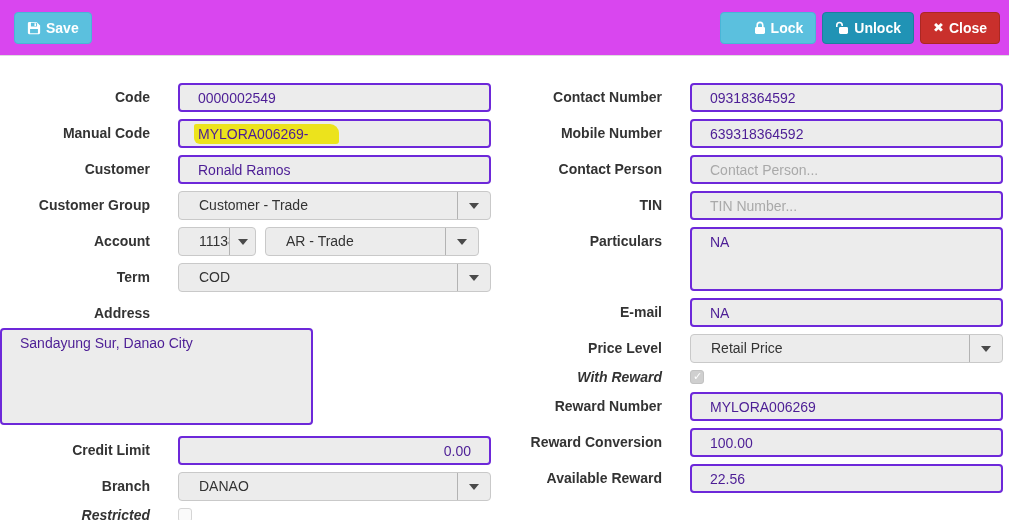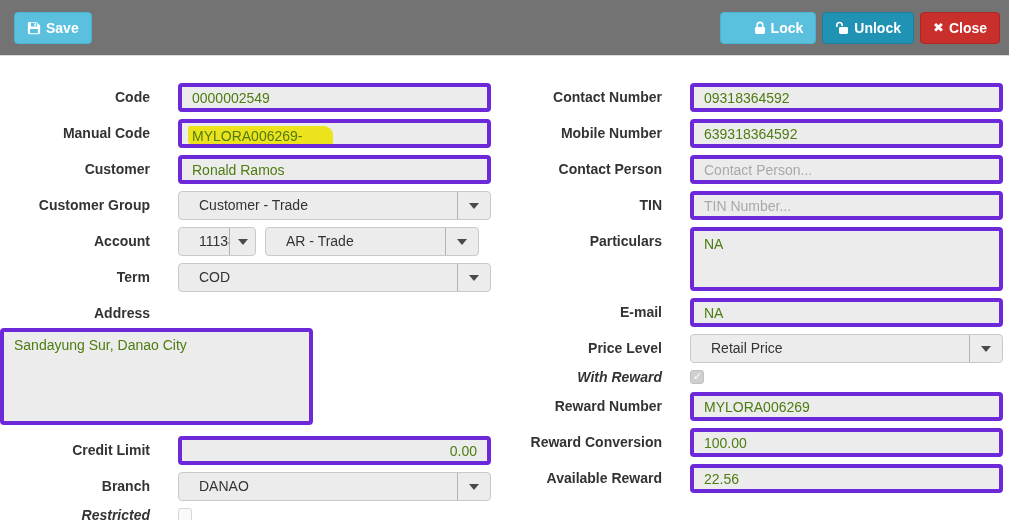--- a/index.html
+++ b/index.html
@@ -4,21 +4,21 @@
 <style>
   * { box-sizing: border-box; }
   html,body { margin:0; padding:0; }
   body {
     width:1009px; height:520px; overflow:hidden; background:#fff;
     font-family:"Liberation Sans","DejaVu Sans",sans-serif;
     font-size:14px; color:#333;
   }
   
   .toolbar {
-    height:56px; background:#737373; border-bottom:1px solid #ddd;
+    height:56px; background:#d946ef; border-bottom:1px solid #ddd;
     display:flex; align-items:center; justify-content:space-between;
     padding:0 9px 0 14px;
   }
   .btn {
     display:inline-flex; align-items:center; gap:5px; height:32px; padding:0 12px;
     border-radius:4px; color:#fff; font-weight:600; font-size:14px;
     border:1px solid transparent; cursor:pointer; font-family:inherit; line-height:1;
   }
   .btn-save  { background:#5bc0de; border-color:#49b5d6; }
   .btn-lock  { background:#5bc0de; border-color:#49b5d6;padding-left:33px; }
@@ -31,22 +31,22 @@
   .col { position:absolute; top:11px;margin-top:16px; }
   .col-left  { left:0;   width:491px; }
   .col-right { left:518px; width:485px; }
   .frow { display:flex; align-items:flex-start; margin-bottom:7px; }
   .frow-address { margin-bottom:11px;flex-direction:column; }
   .lbl { font-weight:bold; text-align:right; line-height:29px; flex:none; color:#333; }
   .col-left  .lbl { width:150px; margin-right:28px; }
   .col-right .lbl { width:144px; margin-right:28px; }
   .inp {
     height:29px; width:313px; flex:none;
-    background:#ececec; border:4px solid #6d28d9; border-radius:4px;
-    padding:0 10px; font:inherit; color:#4d7c0f; line-height:27px;
+    background:#ececec; border:2px solid #6d28d9; border-radius:4px;
+    padding:0 18px; font:inherit; color:#4c1d95; line-height:27px;
   }
   .inp::placeholder { color:#a9a9a9; opacity:1; }
   .inp-div { overflow:hidden; white-space:nowrap; }
   .right-num { text-align:right; }
   .ta { height:auto; resize:none; padding-top:4px; line-height:19px; display:block; }
   .ta-address { height:97px; }
   .ta-part { height:64px; }
   .hl {
     background:#ece31c; padding:2px 30px 2px 4px; margin-left:-4px;
     border-radius:2px 9px 3px 6px;

